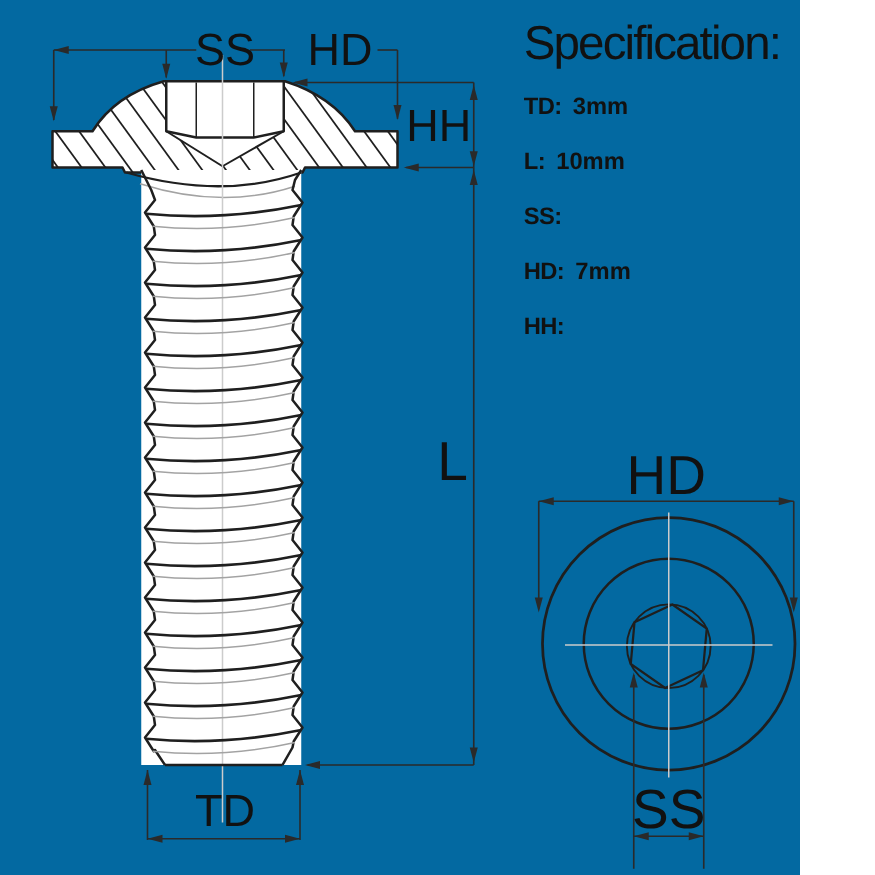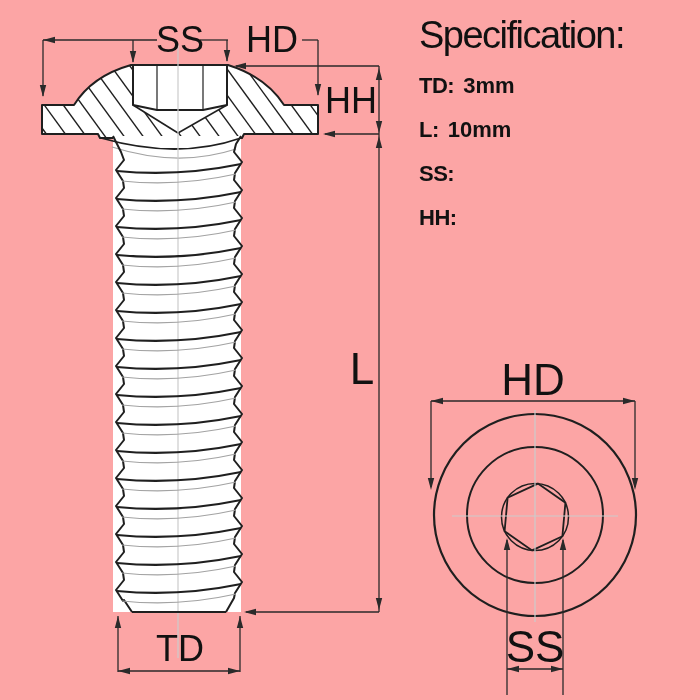--- a/index.html
+++ b/index.html
@@ -1,27 +1,27 @@
 <!DOCTYPE html>
 <html><head>
 <meta charset="utf-8">
 <style>
   html,body{margin:0;padding:0;background:#fff;}
-  .canvas{position:relative;width:700px;height:700px;background:#fca5a5;overflow:hidden;
+  .canvas{position:relative;width:640px;height:700px;background:#0369a1;overflow:hidden;
           font-family:"Liberation Sans",sans-serif;}
   svg{position:absolute;left:0;top:0;}
   .outline{fill:#ffffff;stroke:#1f1f1f;stroke-width:2;stroke-linejoin:round;}
   .ln{stroke:#1f1f1f;fill:none;}
   .dim{stroke:#2a2a2a;stroke-width:1.3;fill:none;}
   .ctr{stroke:#cccccc;stroke-width:1.2;fill:none;}
   .dlab{fill:#111111;font-family:"Liberation Sans",sans-serif;}
   .spec{position:absolute;left:419px;top:12px;width:275px;color:#111;}
   .spec h1{margin:0;font-size:38px;line-height:46px;font-weight:normal;letter-spacing:-1.5px;}
   .spec .rows{margin-top:6px;}
-  .spec .row{height:44px;display:flex;align-items:center;font-size:22px;}
+  .spec .row{height:44px;display:flex;align-items:center;font-size:19px;}
   .spec .lbl{font-weight:bold;margin-right:9px;letter-spacing:-0.5px;}
   .spec .val{font-weight:bold;}
 </style>
 </head>
 <body>
 
 <div class="canvas">
 
   <svg id="drawing" width="700" height="700" viewBox="0 0 700 700">
     <defs>
@@ -191,17 +191,21 @@
         <span class="val">3mm</span>
       </div>
       <div class="row">
         <span class="lbl">L:</span>
         <span class="val">10mm</span>
       </div>
       <div class="row">
         <span class="lbl">SS:</span>
       </div>
       <div class="row">
+        <span class="lbl">HD:</span>
+        <span class="val">7mm</span>
+      </div>
+      <div class="row">
         <span class="lbl">HH:</span>
       </div>
     </div>
   </div>
 </div>
 
 </body></html>

